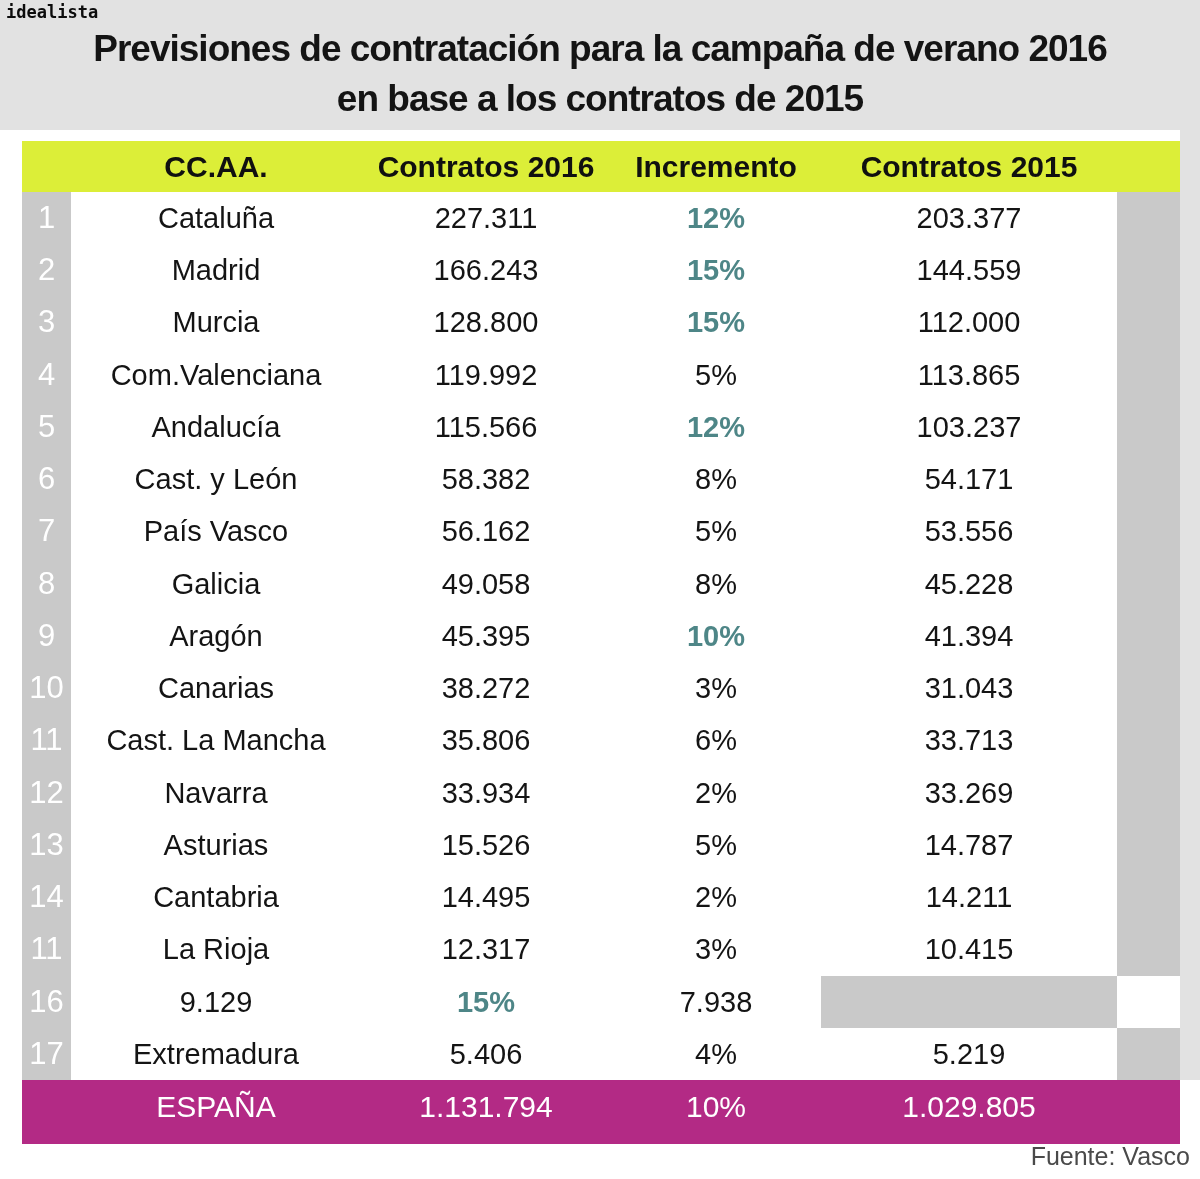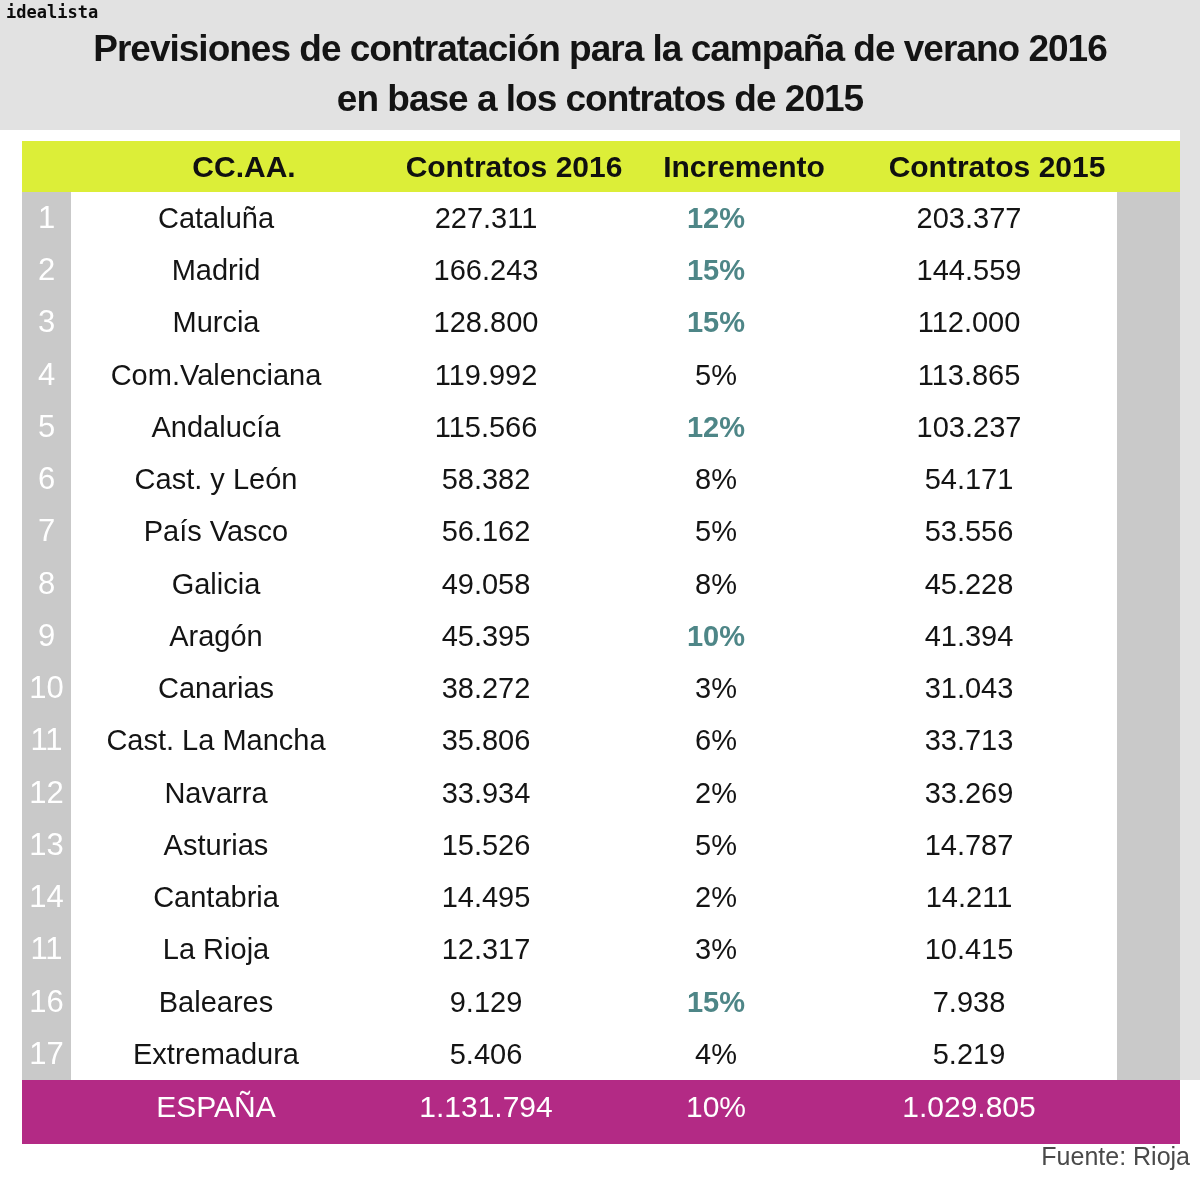--- a/index.html
+++ b/index.html
@@ -14,21 +14,21 @@
     position:absolute;left:6px;top:2px;
     font-family:"DejaVu Sans Mono","Liberation Mono",monospace;
     font-weight:700;font-size:17px;color:#0c0c0c;letter-spacing:0px;
   }
   .title{
     position:absolute;left:0;top:24px;width:1200px;text-align:center;
     font-weight:700;font-size:37px;line-height:50px;letter-spacing:-1px;color:#141414;
   }
   .table{position:absolute;left:22px;top:141px;width:1158px;}
   .grid-row{display:grid;grid-template-columns:49px 290px 250px 210px 296px 63px;}
-  .thead{background:var(--header-bg,#dcee38);height:51px;padding-left:28px;}
+  .thead{background:var(--header-bg,#dcee38);height:51px;}
   .thead .hcell{font-weight:700;font-size:30px;line-height:51px;text-align:center;color:#101010;}
   .trow{height:52.24px;background:#ffffff;}
   .trow .cell{font-size:29px;line-height:52.24px;text-align:center;color:#141414;white-space:nowrap;}
   .cell.rank{background:var(--rank-col-bg,#c9c9c9);color:#ffffff;font-size:31px;}
   .cell.spacer{background:var(--rank-col-bg,#c9c9c9);}
   .cell.hl{color:var(--highlight-pct,#4e8687);font-weight:700;}
   .total{background:var(--total-bg,#b32a85);height:64px;}
   .total .cell{font-size:30px;line-height:54px;text-align:center;color:#ffffff;white-space:nowrap;}
   .fuente{position:absolute;right:10px;top:1142px;font-size:25px;color:var(--source-text,#4a4a4a);}
 </style>
@@ -172,21 +172,20 @@
         <div class="grid-row trow">
     <div class="cell rank">11</div>
     <div class="cell">La Rioja</div>
     <div class="cell">12.317</div>
     <div class="cell">3%</div>
     <div class="cell">10.415</div>
     <div class="cell spacer"></div>
   </div>
         <div class="grid-row trow">
     <div class="cell rank">16</div>
-    <div class="cell">Baleares</div>
     <div class="cell">9.129</div>
     <div class="cell hl">15%</div>
     <div class="cell">7.938</div>
     <div class="cell spacer"></div>
   </div>
         <div class="grid-row trow">
     <div class="cell rank">17</div>
     <div class="cell">Extremadura</div>
     <div class="cell">5.406</div>
     <div class="cell">4%</div>
@@ -198,14 +197,14 @@
     <div class="grid-row total">
       <div class="cell"></div>
       <div class="cell">ESPAÑA</div>
       <div class="cell">1.131.794</div>
       <div class="cell">10%</div>
       <div class="cell">1.029.805</div>
       <div class="cell"></div>
     </div>
   </div>
 
-  <div class="fuente">Fuente: Rioja</div>
+  <div class="fuente">Fuente: Vasco</div>
 </div>
 
 </body></html>

